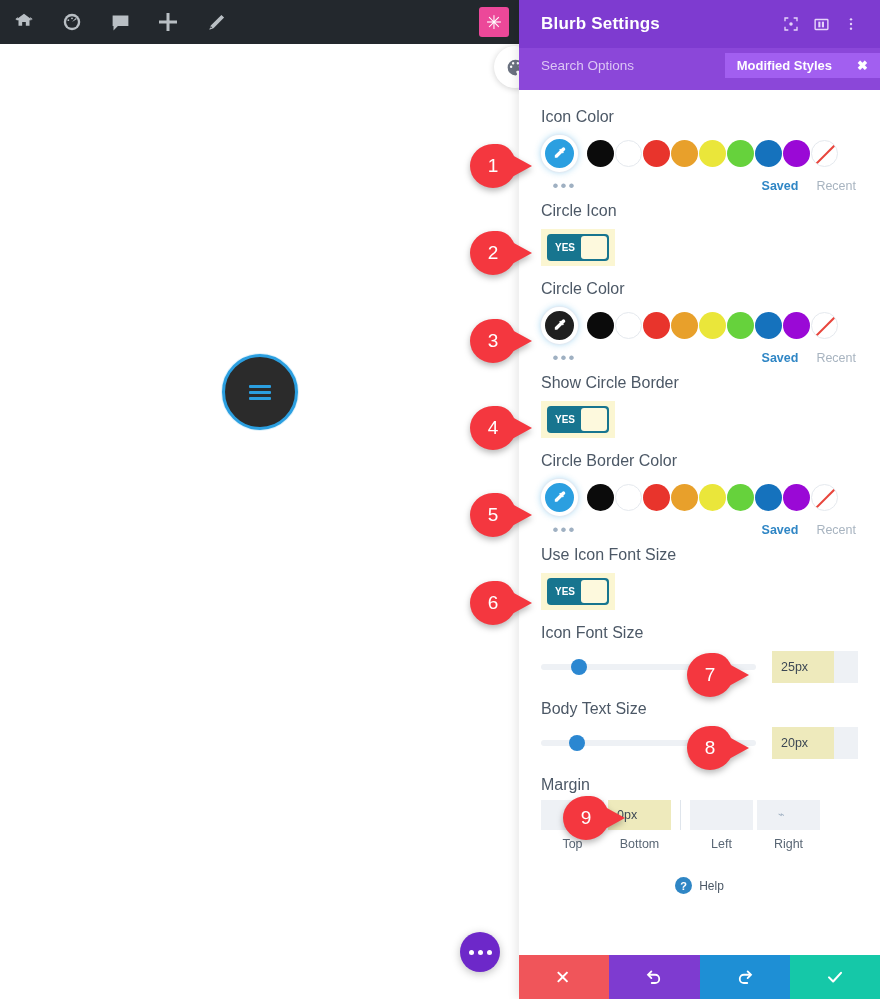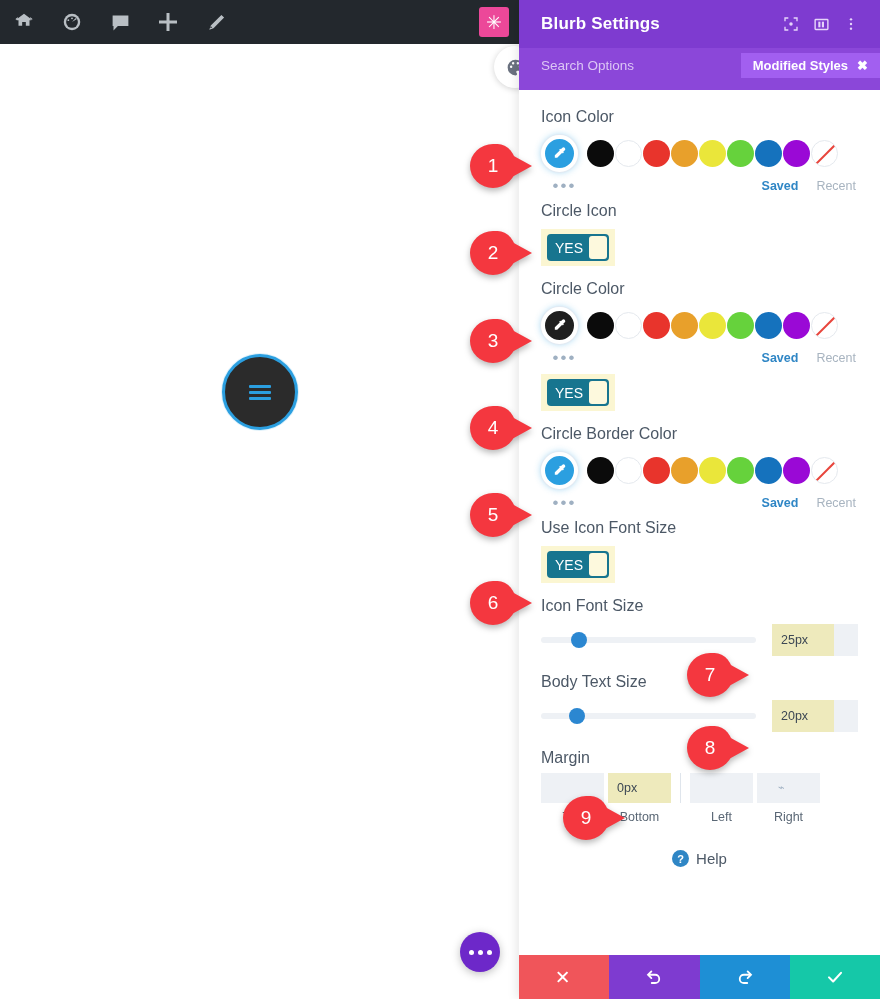--- a/index.html
+++ b/index.html
@@ -90,21 +90,21 @@
     color: #e6d5fa;
   }
   .panel-search {
     height: 42px; background: #8b47d9;
     display: flex; align-items: center; padding: 0 0 8px 22px;
     flex: 0 0 auto;
   }
   .search-ph { color: #dcc6f5; font-size: 13.5px; flex: 1; }
   .modified-chip {
     background: #a25ff0; color: #fff; font-size: 13px; font-weight: bold;
-    height: 25px; display: flex; align-items: center; gap: 9px;
+    height: 25px; display: flex; align-items: center; gap: 25px;
     padding: 0 12px 0 12px;
   }
   .modified-chip .x { font-size: 13px; }
 
   .panel-body {
     flex: 1; overflow: hidden; padding: 18px 0 0 0;
     background: #fff; position: relative;
   }
 
   .field { padding: 0 22px; margin-bottom: 4px; }
@@ -143,21 +143,21 @@
   .sw-meta .spacer { flex:1; }
   .saved { color:#2f86c5; font-size: 12.5px; font-weight: bold; margin-right: 18px; }
   .recent { color:#a8b4c0; font-size: 12.5px; margin-right: 2px; }
 
   
   .toggle-wrap { background:#fbf6d2; display:inline-block; padding:5px 6px; }
   .toggle {
     width: 62px; height: 27px; border-radius: 4px;
     background:#17758f; display:flex; align-items:center; padding: 2px;
   }
-  .toggle .lbl { color:#fff; font-size:14px; font-weight:normal; padding: 0 6px; }
+  .toggle .lbl { color:#fff; font-size:10px; font-weight:bold; padding: 0 6px; }
   .toggle .knob { width: 29px; height: 23px; background:#fdf9dd; border-radius:3px; }
 
   
   .slider-row { display:flex; align-items:center; gap: 0; }
   .track {
     flex: 1; height: 6px; background:#eef1f5; border-radius:3px; position:relative;
     margin-right: 16px;
   }
   .knob-dot {
     position:absolute; top:-5px; width:16px; height:16px; border-radius:50%;
@@ -189,21 +189,21 @@
 
   .help-row {
     display:flex; align-items:center; justify-content:center;
     gap: 7px; margin-top: 26px;
   }
   .help-q {
     width:17px; height:17px; border-radius:50%; background:#2f86c5;
     color:#fff; font-size:11px; font-weight:bold;
     display:flex; align-items:center; justify-content:center;
   }
-  .help-txt { font-size:15px; color:#4c5866; }
+  .help-txt { font-size:12px; color:#4c5866; }
 
   
   .panel-footer {
     height: 44px; display:flex; flex: 0 0 auto;
   }
   .pf-btn {
     flex:1; display:flex; align-items:center; justify-content:center;
     color:#fff;
   }
   .pf-close { background:#f0555a; }
@@ -385,20 +385,21 @@
         </div>
         <div class="sw-meta">
           <div class="ellipsis">•••</div>
           <div class="spacer"></div>
           <div class="saved">Saved</div>
           <div class="recent">Recent</div>
         </div>
       </div>
 
       <div class="field" style="margin-bottom:14px;">
+        <div class="field-label">Show Circle Border</div>
         <div class="toggle-wrap">
           <div class="toggle">
             <span class="lbl">YES</span>
             <span class="knob"></span>
           </div>
         </div>
       </div>
 
       <div class="field" style="margin-bottom:6px;">
         <div class="field-label">Circle Border Color</div>

